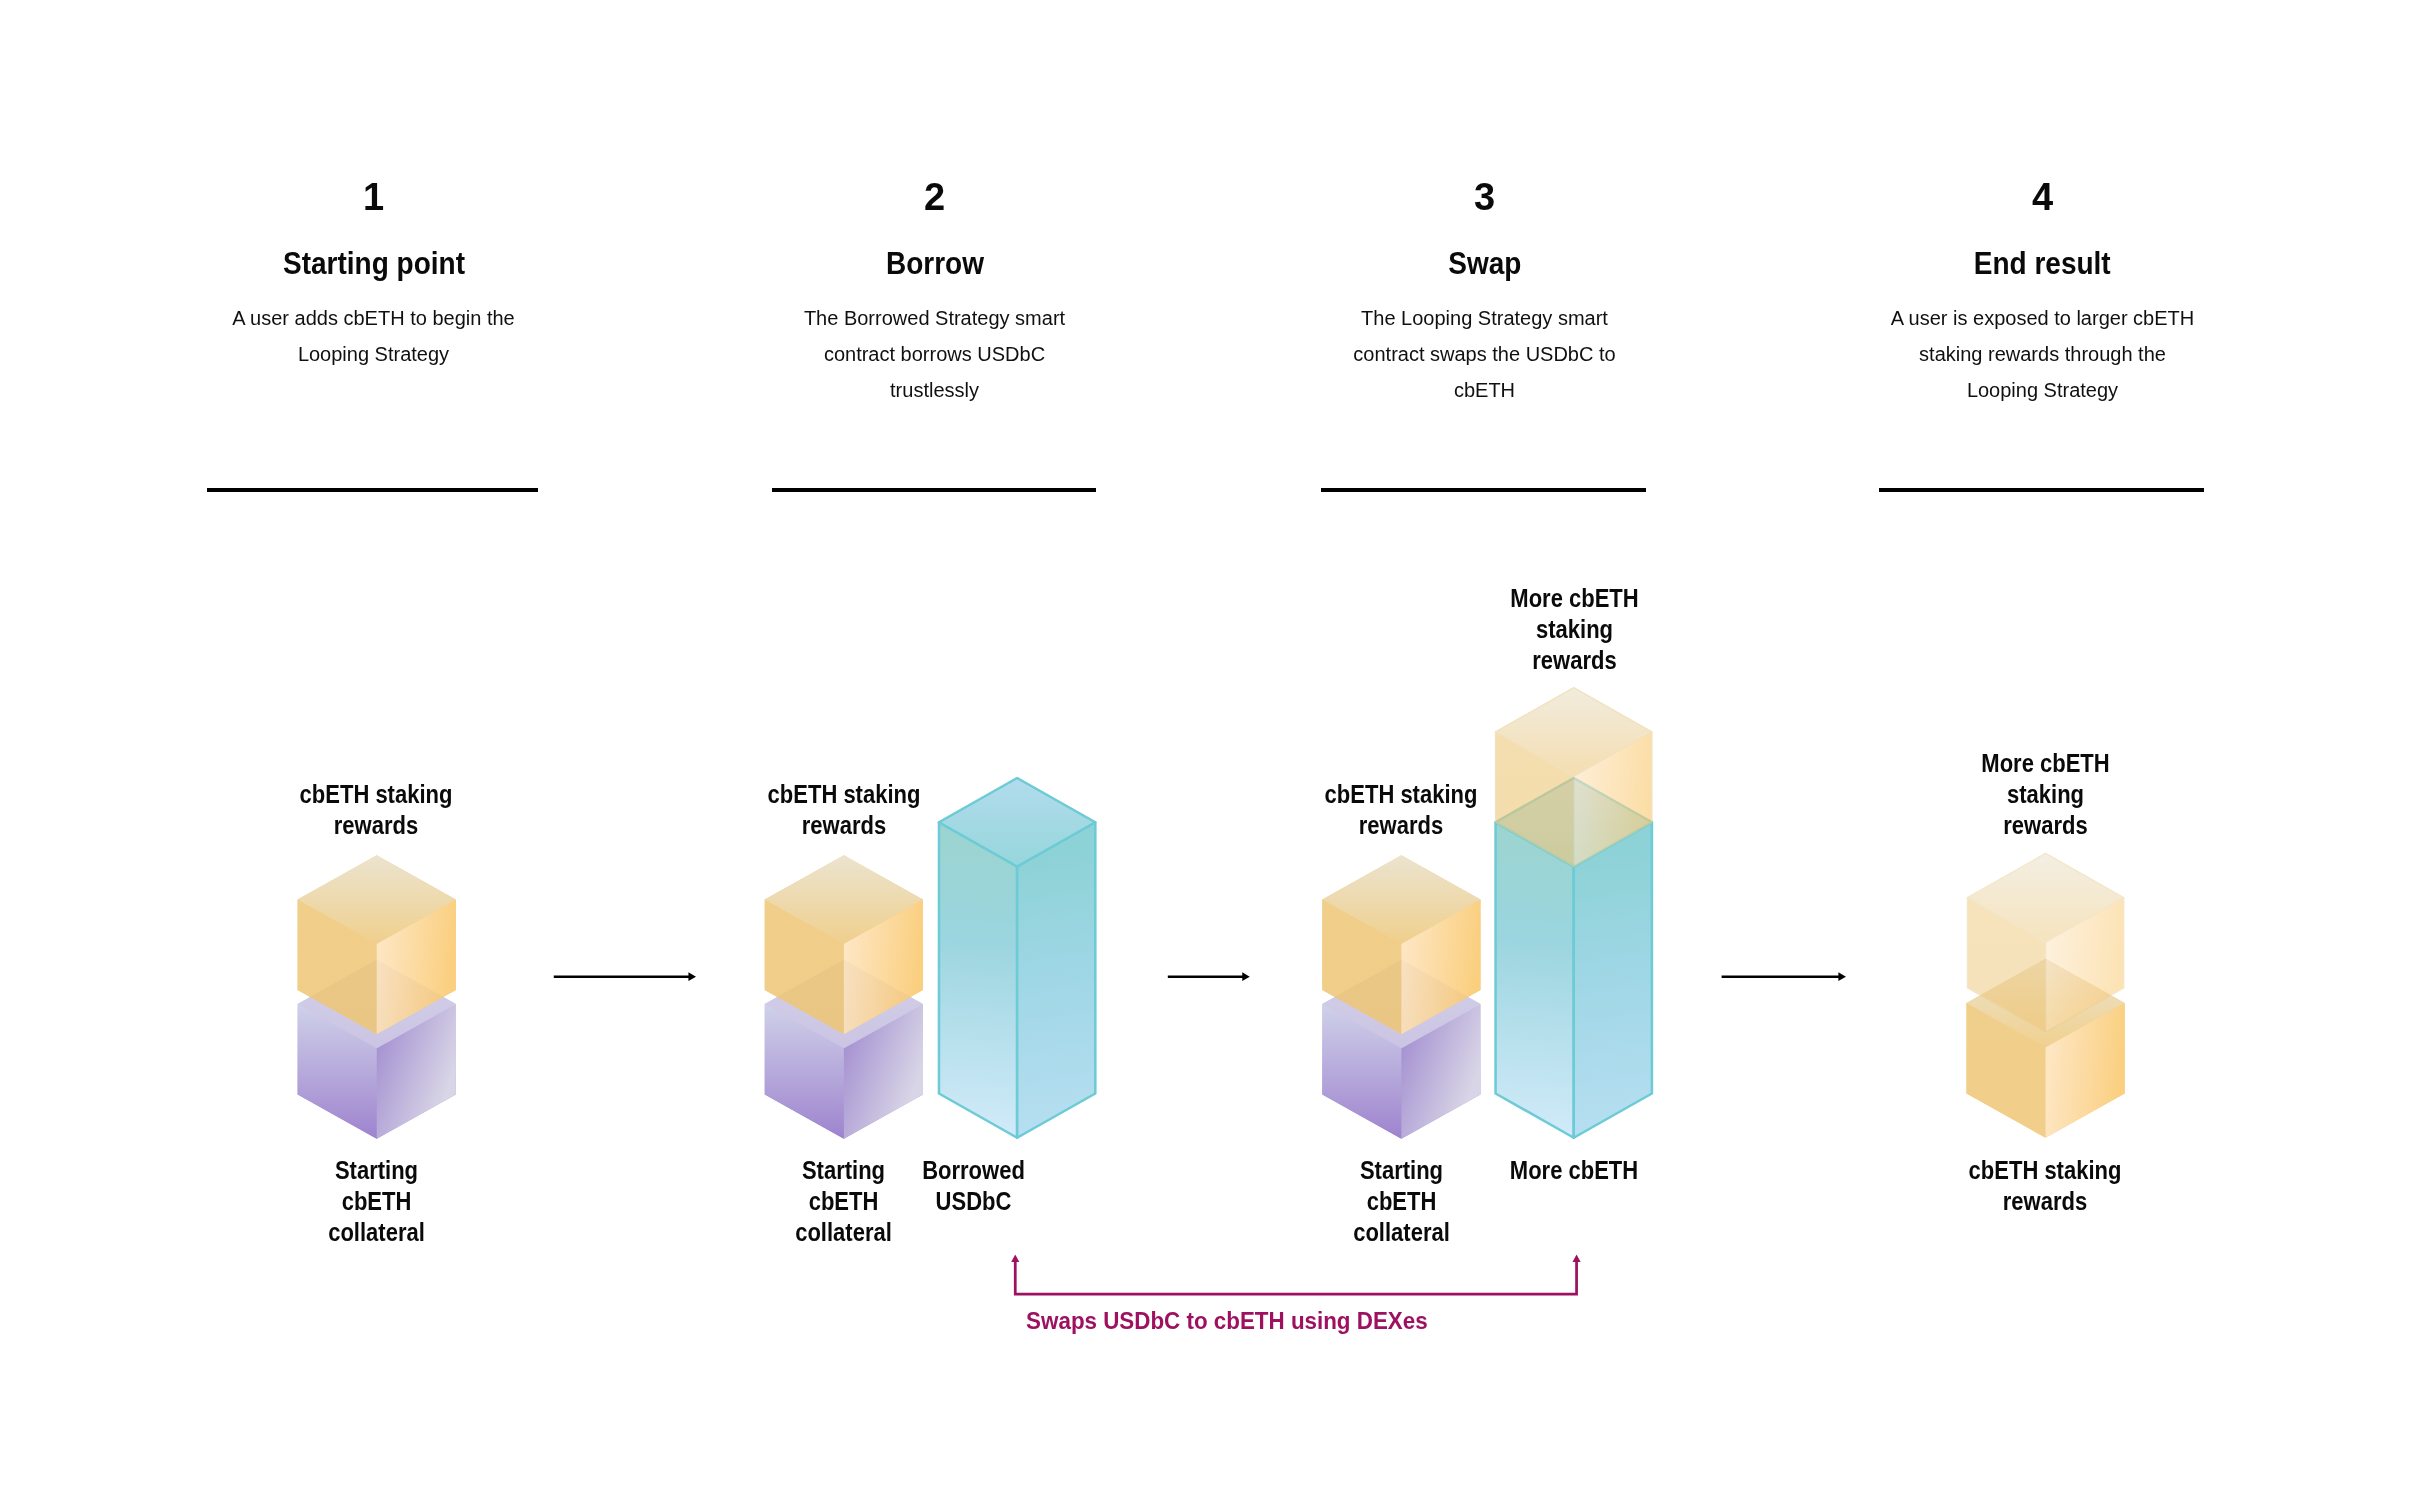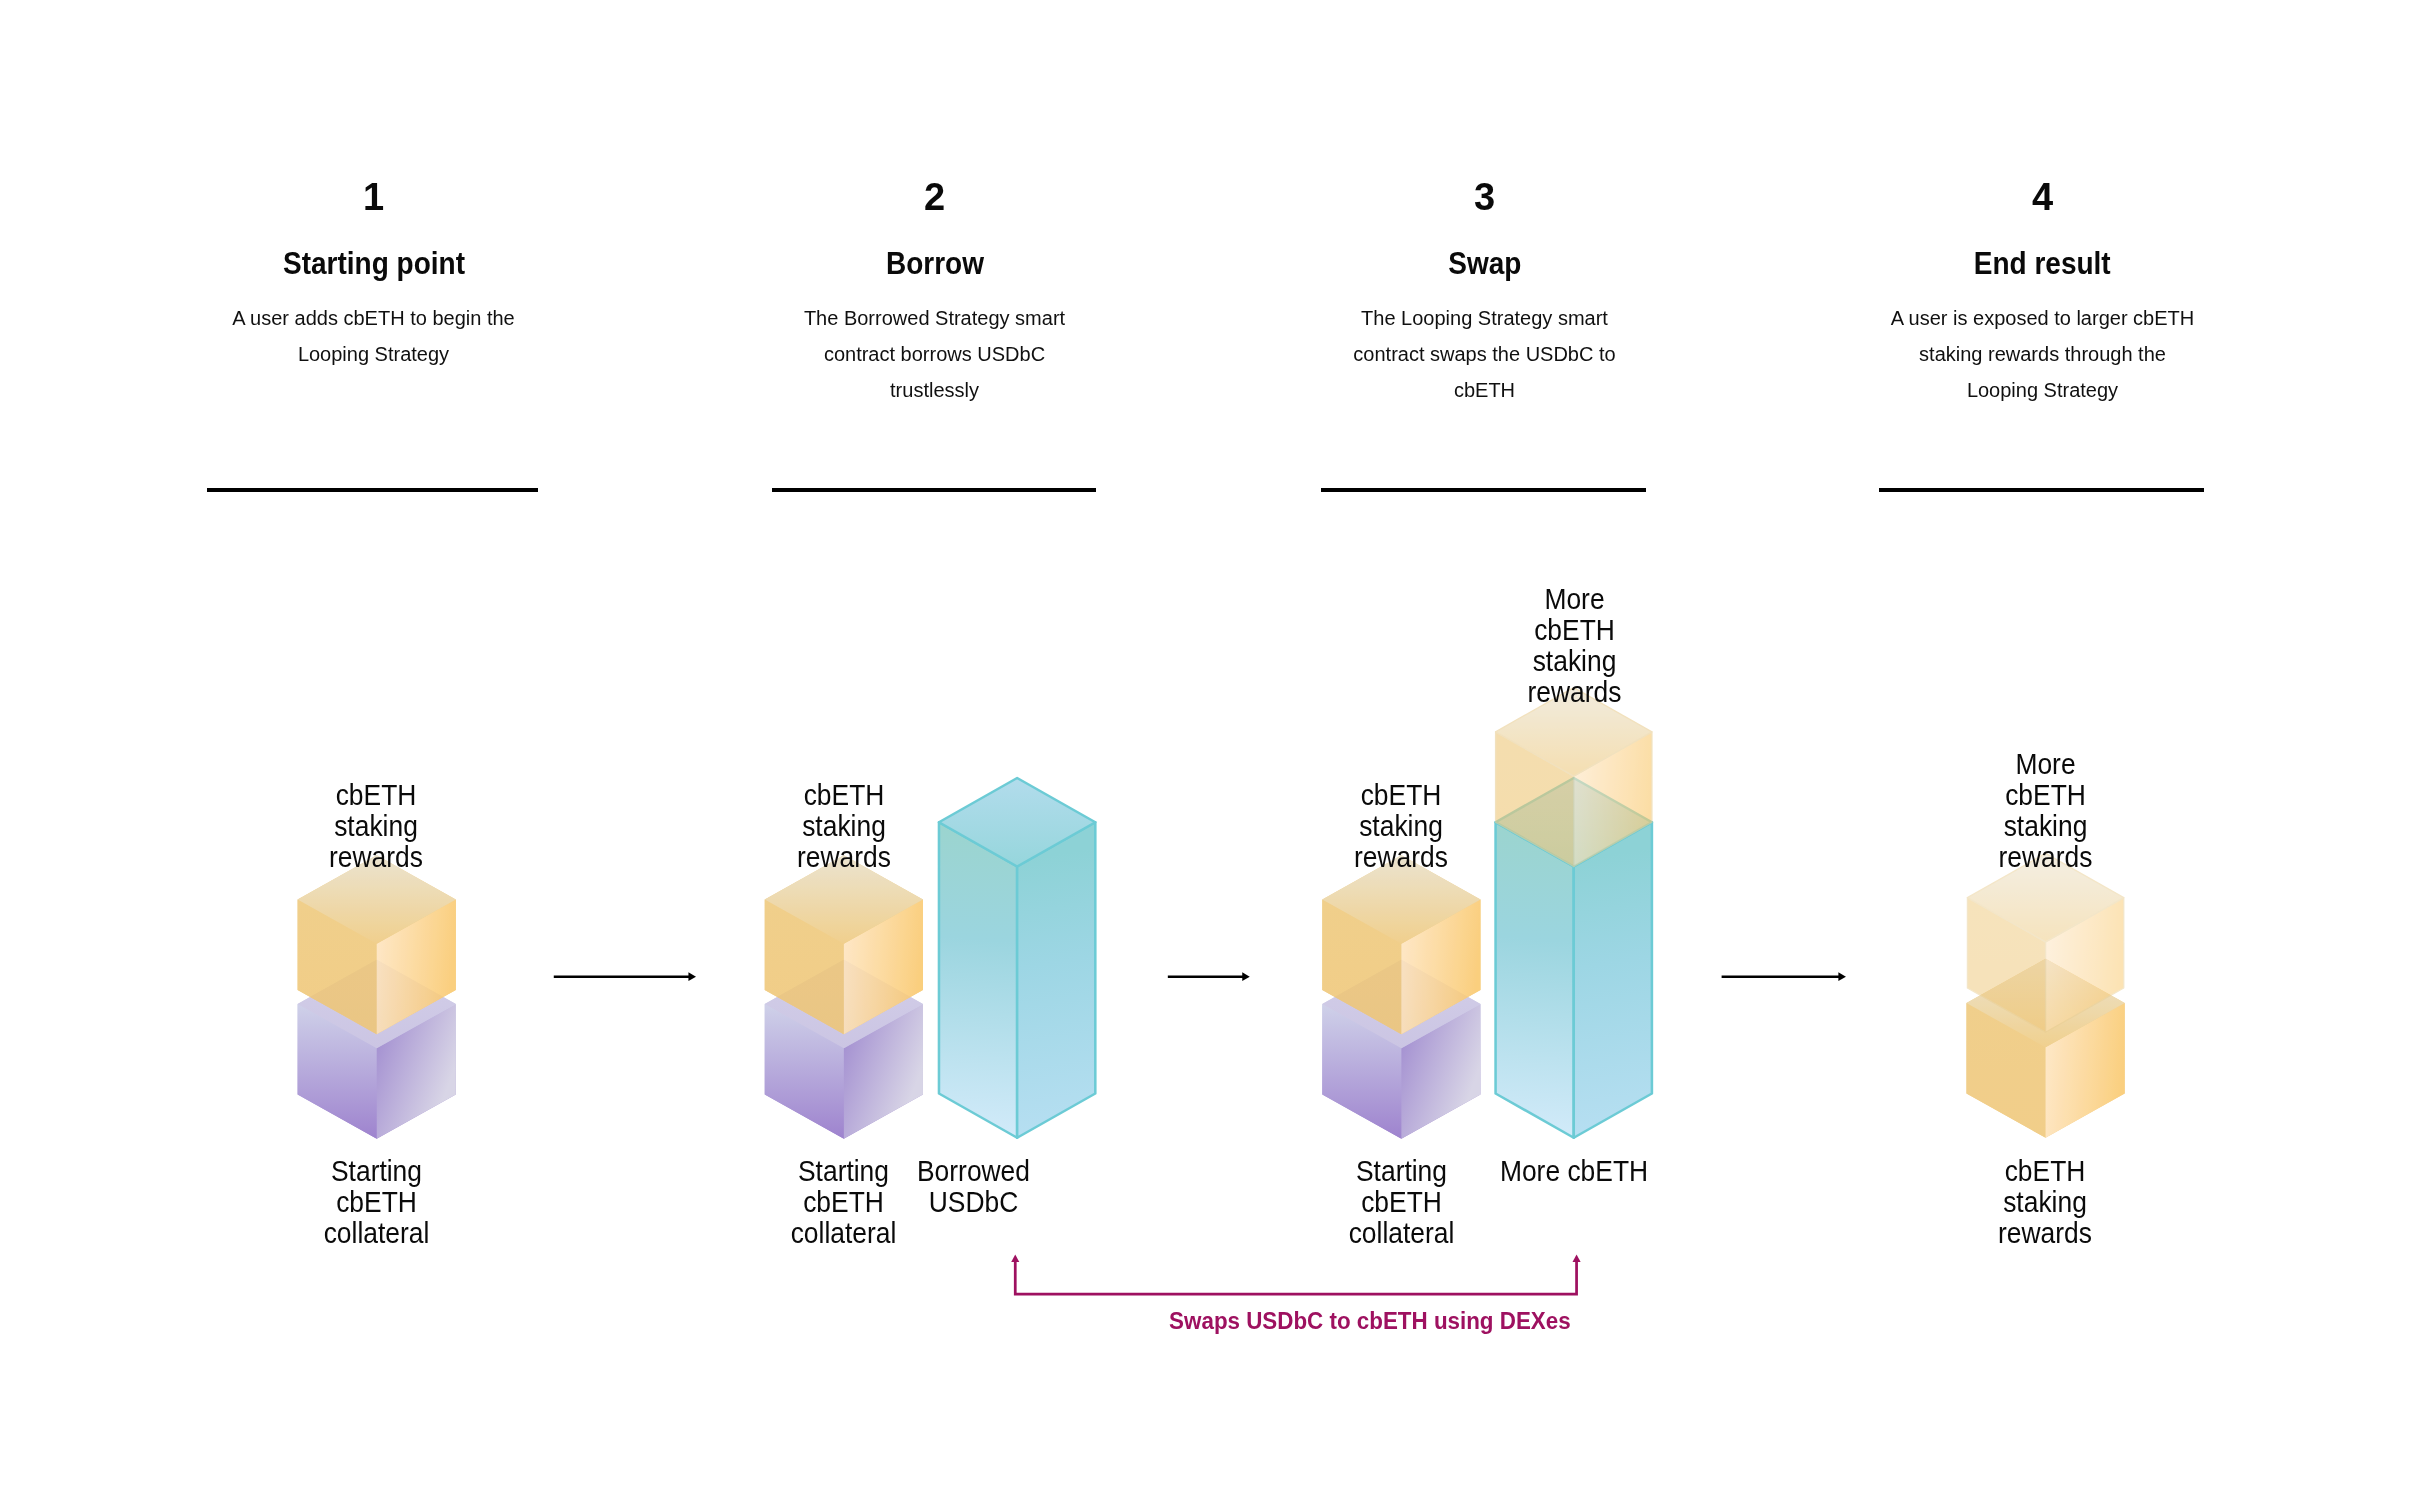--- a/index.html
+++ b/index.html
@@ -5,23 +5,23 @@
 html,body{margin:0;padding:0;background:#fff;}
 body{width:2411px;height:1507px;overflow:hidden;background:#fff;font-family:"Liberation Sans",sans-serif;}
 #stage{position:relative;width:2411px;height:1507px;background:#fff;}
 #stage svg{position:absolute;left:0;top:0;}
 .col{position:absolute;top:0;width:311px;text-align:center;}
 .stepnum{position:absolute;left:0;top:178px;width:100%;font-size:38px;font-weight:700;color:#0a0a0a;line-height:38px;}
 .steptitle{position:absolute;left:0;top:247px;width:100%;font-size:32px;font-weight:700;color:#0a0a0a;line-height:32px;}
 .steptitle span{display:inline-block;transform:scaleX(0.875);}
 .stepdesc{position:absolute;left:0;top:300px;width:311px;font-size:20px;font-weight:400;color:#101010;line-height:36px;}
 .rule{position:absolute;height:3.8px;background:#000;}
-.lbl{position:absolute;font-size:30px;font-weight:400;color:#0a0a0a;line-height:31px;text-align:center;}
+.lbl{position:absolute;font-size:25px;font-weight:700;color:#0a0a0a;line-height:31px;text-align:center;}
 .lbl span{display:block;transform:scaleX(0.88);}
-.caption{position:absolute;font-size:23.5px;font-weight:700;color:#9E1160;line-height:28px;text-align:right;}
+.caption{position:absolute;font-size:23.5px;font-weight:700;color:#9E1160;line-height:28px;text-align:left;}
 .caption span{display:inline-block;transform:scaleX(0.952);}
 </style>
 </head>
 <body>
 
 <div id="stage">
 <svg width="2411" height="1507" viewBox="0 0 2560 1600">
       <defs>
         <linearGradient id="p1-t" gradientUnits="userSpaceOnUse" x1="400" y1="1019" x2="400" y2="1113">
           <stop offset="0" stop-color="#D3CFE9"></stop>

